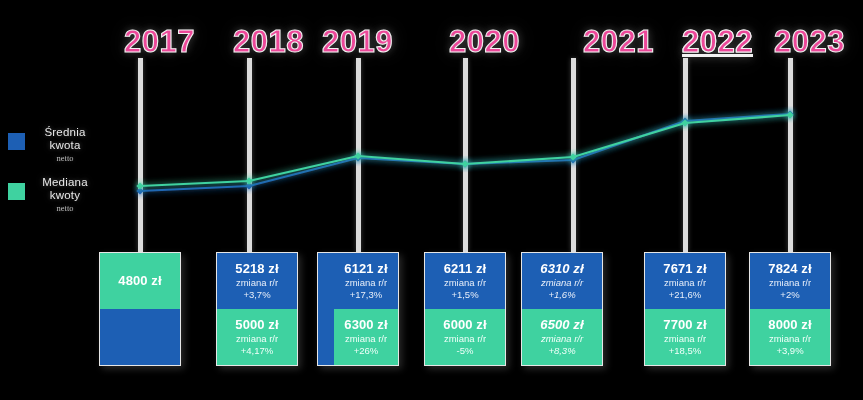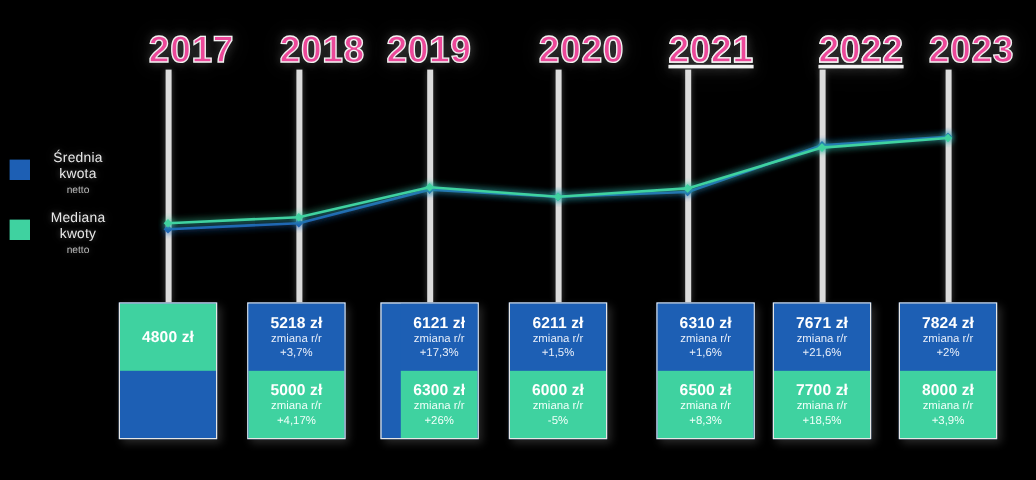--- a/index.html
+++ b/index.html
@@ -54,20 +54,21 @@
     letter-spacing: .2px;
     text-shadow: 0 0 5px rgba(255,255,255,.28), 0 0 11px rgba(255,255,255,.16);
   }
   .legend-sub {
     display: block;
     color: #bdbdbd;
     font-size: 8.5px;
     line-height: 11px;
     margin-top: 1px;
     text-shadow: 0 0 5px rgba(255,255,255,.25);
+    font-family: Liberation Serif, serif;
   }
 
   
   .year-label {
     position: absolute;
     top: 24px;
     width: 110px;
     margin-left: -55px;
     text-align: right;
     font-size: 31px;
@@ -174,21 +175,21 @@
   <div id="axis-layer">
       <div class="stem" style="left: 140px; height: 194px;"></div>
       <div class="year-label" style="left: 140px;">2017</div>
       <div class="stem" style="left: 249px; height: 194px;"></div>
       <div class="year-label" style="left: 249px;">2018</div>
       <div class="stem" style="left: 358px; height: 194px;"></div>
       <div class="year-label" style="left: 338px;">2019</div>
       <div class="stem" style="left: 465px; height: 194px;"></div>
       <div class="year-label" style="left: 465px;">2020</div>
       <div class="stem" style="left: 573px; height: 194px;"></div>
-      <div class="year-label" style="left: 573px; text-decoration: underline;">2021</div>
+      <div class="year-label" style="left: 599px;">2021</div>
       <div class="stem" style="left: 685px; height: 194px;"></div>
       <div class="year-label" style="left: 698px; text-decoration: underline;">2022</div>
       <div class="stem" style="left: 790px; height: 194px;"></div>
       <div class="year-label" style="left: 790px;">2023</div>
     </div>
 
   <svg id="chart-svg" viewBox="0 0 863 400">
       <defs>
         <filter id="glow" x="-60%" y="-60%" width="220%" height="220%">
           <feGaussianBlur stdDeviation="3" result="b"></feGaussianBlur>
@@ -215,21 +216,21 @@
       <polygon points="685,119.4 688.6,123 685,126.6 681.4,123" fill="#3fd2a0" filter="url(#glow)"></polygon>
       <polygon points="790,111.4 793.6,115 790,118.6 786.4,115" fill="#3fd2a0" filter="url(#glow)"></polygon>
     </svg>
 
   <div id="cards-layer">
       <div class="card" style="left: 140px;">
         <div class="card-half green single">
           <span class="card-amount">4800 zł</span>
         </div>
       </div>
-      <div class="card" style="left: 247px;">
+      <div class="card" style="left: 257px;">
         <div class="card-half blue">
           <span class="card-amount">5218 zł</span>
           <span class="card-change-label">zmiana r/r</span>
           <span class="card-change-value">+3,7%</span>
         </div>
         <div class="card-half green">
           <span class="card-amount">5000 zł</span>
           <span class="card-change-label">zmiana r/r</span>
           <span class="card-change-value">+4,17%</span>
         </div>
@@ -251,21 +252,21 @@
           <span class="card-amount">6211 zł</span>
           <span class="card-change-label">zmiana r/r</span>
           <span class="card-change-value">+1,5%</span>
         </div>
         <div class="card-half green">
           <span class="card-amount">6000 zł</span>
           <span class="card-change-label">zmiana r/r</span>
           <span class="card-change-value">-5%</span>
         </div>
       </div>
-      <div class="card" style="left: 588px;">
+      <div class="card" style="left: 562px; font-style: italic;">
         <div class="card-half blue">
           <span class="card-amount">6310 zł</span>
           <span class="card-change-label">zmiana r/r</span>
           <span class="card-change-value">+1,6%</span>
         </div>
         <div class="card-half green">
           <span class="card-amount">6500 zł</span>
           <span class="card-change-label">zmiana r/r</span>
           <span class="card-change-value">+8,3%</span>
         </div>

